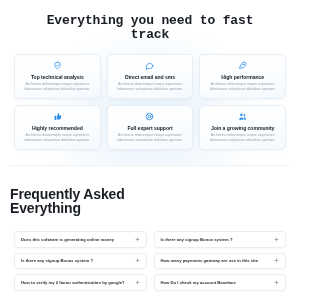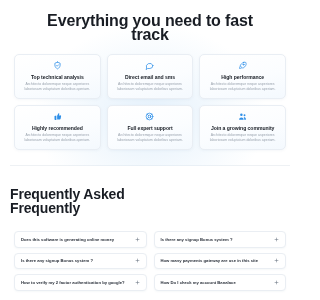--- a/index.html
+++ b/index.html
@@ -37,26 +37,27 @@
                 rgba(222,238,251,0.30) 45%,
                 rgba(255,255,255,0) 72%);
     pointer-events: none;
     z-index: 0;
   }
 
   #features-heading {
     position: relative;
     z-index: 1;
     text-align: center;
-    font-size: 16px;
+    font-size: 13px;
     line-height: 13.5px;
     font-weight: bold;
     letter-spacing: -0.15px;
     color: #191d24;
     padding: 0 26px;
+    font-family: Liberation Mono, monospace;
   }
 
   #features-grid {
     position: relative;
     z-index: 1;
     margin-top: 13px;
     display: grid;
     grid-template-columns: repeat(3, 1fr);
     gap: 6px 6px;
     padding: 0 4px;
@@ -242,21 +243,21 @@
 
   </div>
 
   <div id="section-divider"></div>
 </section>
 
 <section id="faq-section">
 
   <h2 id="faq-heading">
     <span>Frequently Asked</span><br>
-    <span>Frequently</span>
+    <span>Everything</span>
   </h2>
 
   <div id="faq-grid">
 
     <div class="faq-item">
       <span class="faq-question">Does this software is generating online money</span>
       <span class="faq-toggle">
         <svg viewBox="0 0 24 24" fill="none" stroke="currentColor" stroke-width="2.6" stroke-linecap="round">
             <path d="M12 5v14M5 12h14"></path>
           </svg>

